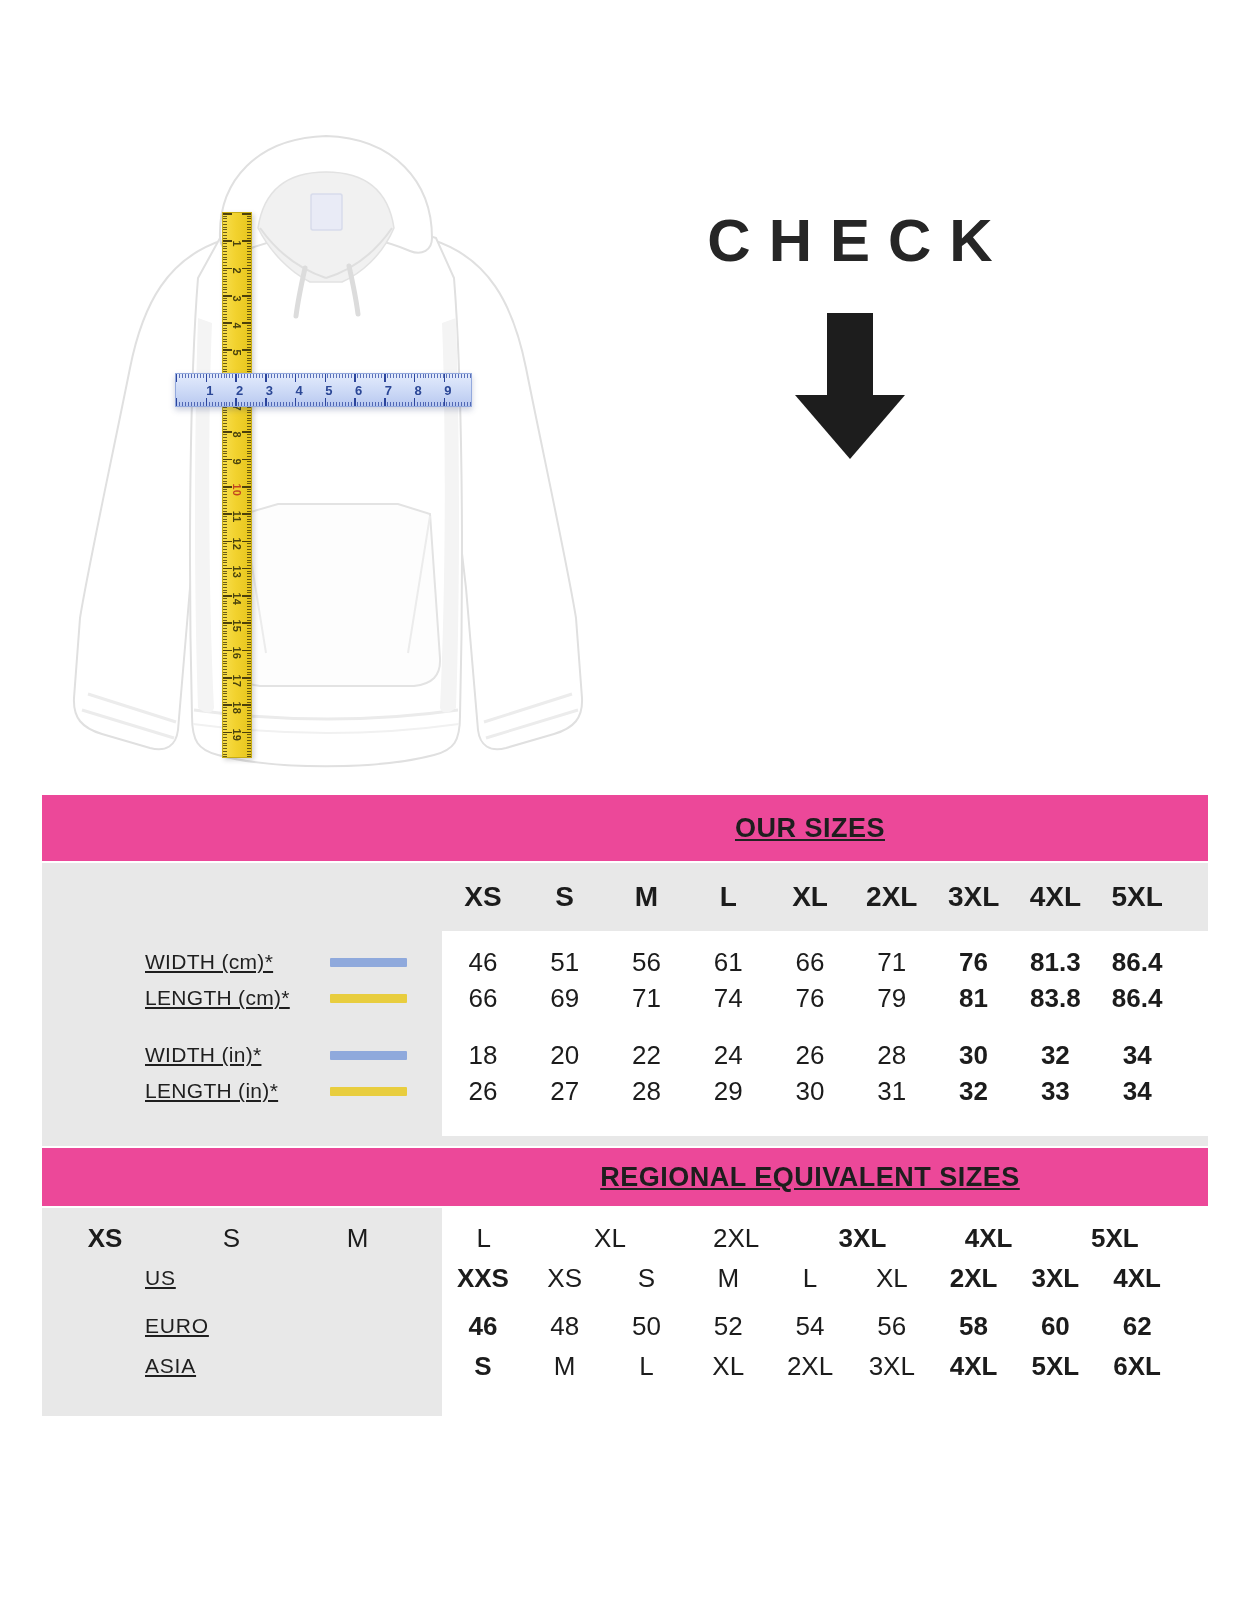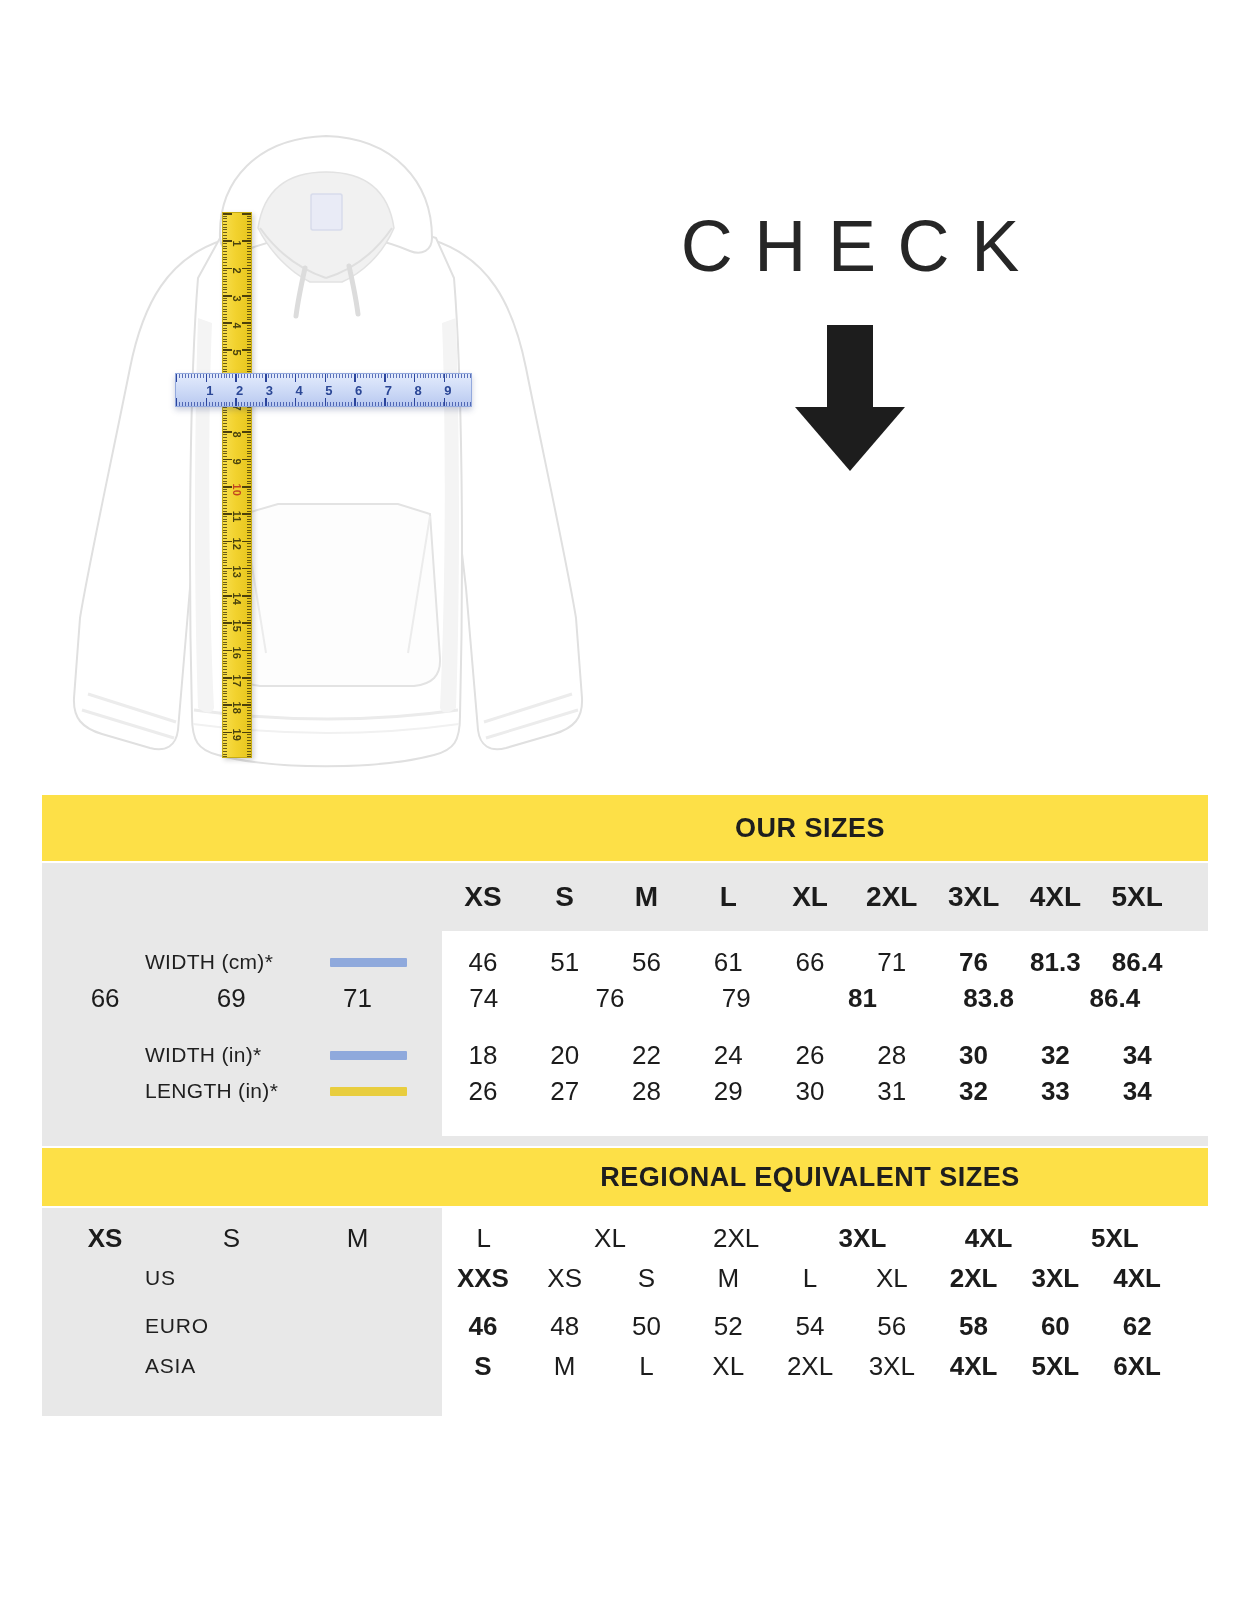--- a/index.html
+++ b/index.html
@@ -46,47 +46,48 @@
     background-size:100% 4px,100% 8px;background-repeat:no-repeat;
   }
   .ruler-h::before{top:0;background-position:left top,left top;}
   .ruler-h::after{bottom:0;background-position:left bottom,left bottom;}
   .ruler-h .nums{display:flex;padding-left:19px;height:100%;align-items:center;}
   .ruler-h .num{
     flex:0 0 29.75px;text-align:center;font-size:13px;font-weight:700;color:#2b4796;
   }
   
   .hero-text{position:absolute;left:610px;top:210px;width:480px;text-align:center;color:#262626;}
-  .h-line1{font-size:72px;font-weight:400;letter-spacing:.30em;margin-right:-.30em;line-height:1.02;}
+  .h-line1{font-size:60px;font-weight:700;letter-spacing:.30em;margin-right:-.30em;line-height:1.02;}
   .h-line2{font-size:52px;font-weight:300;letter-spacing:.44em;margin-right:-.44em;margin-top:26px;line-height:1;color:#2e2e2e;}
   .h-line3{font-size:118px;font-weight:700;letter-spacing:.12em;margin-right:-.12em;margin-top:16px;line-height:1;}
   .arrow{width:110px;margin:42px auto 0;}
   .arrow .stem{width:46px;height:82px;background:#1d1d1d;margin:0 auto;}
   .arrow .head{width:0;height:0;border-left:55px solid transparent;border-right:55px solid transparent;border-top:64px solid #1d1d1d;}
   
   .size-table{position:absolute;left:42px;top:795px;width:1166px;}
   .band{
-    height:66px;background:#fde047;display:flex;align-items:center;
+    height:66px;background:#ec4899;display:flex;align-items:center;
     margin-bottom:2px;
+    text-decoration:underline;
   }
   .band .spacer{flex:0 0 400px;}
   .band .band-title{
     flex:1;text-align:center;font-size:27px;font-weight:700;letter-spacing:.5px;color:#1e1e1e;
     padding-right:30px;
   }
   .band.regional{height:58px;margin-top:2px;margin-bottom:2px;align-items:center;}
   .section{position:relative;background:#e8e8e8;}
   .section.measure{height:283px;}
   .section.region{height:208px;}
   .white-box{position:absolute;background:#ffffff;right:0;width:766px;}
   .measure .white-box{top:68px;bottom:10px;}
   .region .white-box{top:0;bottom:0;}
   .trow{position:relative;display:flex;align-items:center;border-radius:22px;}
   .labelcell{flex:0 0 400px;display:flex;align-items:center;box-sizing:border-box;padding-left:103px;}
-  .rowlabel{font-size:21px;font-weight:500;color:#1f1f1f;letter-spacing:.3px;}
+  .rowlabel{font-size:21px;font-weight:500;color:#1f1f1f;letter-spacing:.3px;text-decoration:underline;}
   .region .rowlabel{font-weight:400;letter-spacing:.8px;}
   .swatch{width:77px;height:9px;border-radius:1px;margin-left:auto;margin-right:35px;}
   .swatch.blue{background:#8fa9dc;}
   .swatch.yellow{background:#e8cd3e;}
   .cells{flex:1;display:flex;box-sizing:border-box;padding-right:30px;}
   .cell{flex:1;text-align:center;font-size:26px;font-weight:400;color:#1c1c1c;}
   .head-row{height:68px;}
   .head-row .cell{font-size:28px;font-weight:700;}
   .m-cells .cell:nth-child(n+7){font-weight:700;}
   .r-cells .cell:nth-child(1),.r-cells .cell:nth-child(n+7){font-weight:700;}
@@ -217,20 +218,24 @@
           <div class="cell">61</div>
           <div class="cell">66</div>
           <div class="cell">71</div>
           <div class="cell">76</div>
           <div class="cell">81.3</div>
           <div class="cell">86.4</div>
       </div>
     </div>
 
     <div class="trow vrow">
+      <div class="labelcell">
+        <span class="rowlabel">LENGTH (cm)*</span>
+        <span class="swatch yellow"></span>
+      </div>
       <div class="cells m-cells">
         <div class="cell">66</div>
           <div class="cell">69</div>
           <div class="cell">71</div>
           <div class="cell">74</div>
           <div class="cell">76</div>
           <div class="cell">79</div>
           <div class="cell">81</div>
           <div class="cell">83.8</div>
           <div class="cell">86.4</div>

